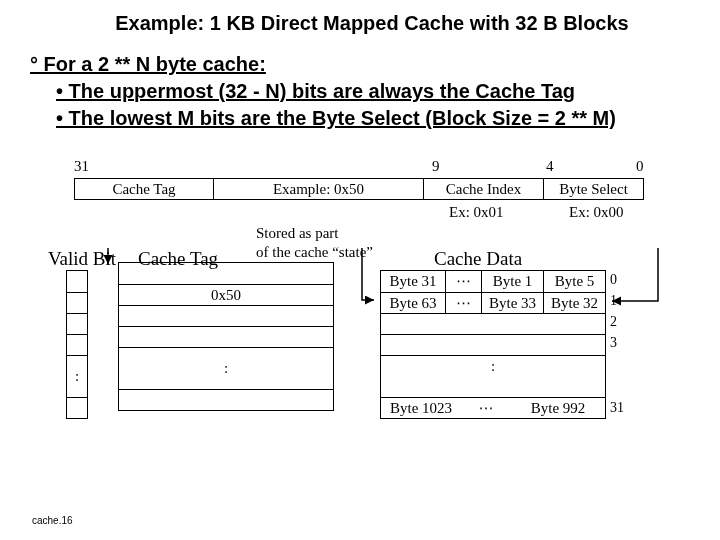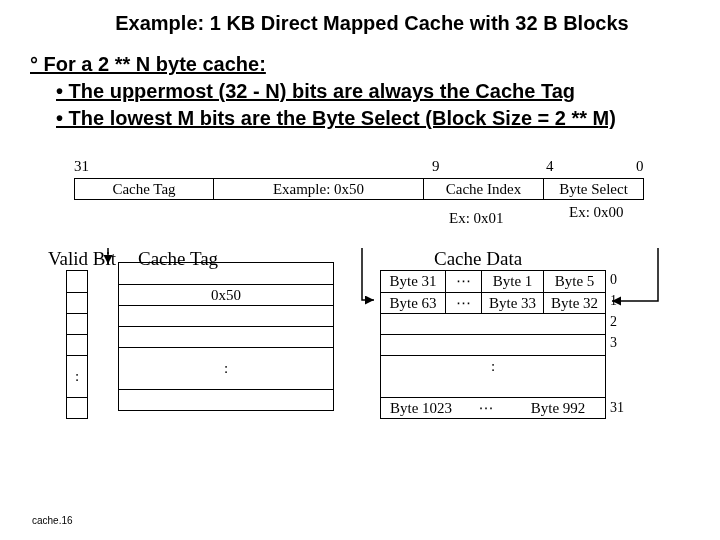--- a/index.html
+++ b/index.html
@@ -135,23 +135,27 @@
   <div class="addr-num" style="left:472px">4</div>
   <div class="addr-num" style="left:562px">0</div>
 
   <div class="addr-bar">
     <div class="addr-cell" style="width:140px">Cache Tag</div>
     <div class="addr-cell" style="width:210px;border-left:none">Example: 0x50</div>
     <div class="addr-cell" style="width:120px;border-left:none">Cache Index</div>
     <div class="addr-cell" style="width:100px;border-left:none">Byte Select</div>
   </div>
 
-  <div class="ex-line" style="left:375px;top:52px">Ex: 0x01</div>
+  <div class="ex-line" style="left:375px;top:46px">Ex: 0x01</div>
   <div class="ex-line" style="left:495px;top:46px">Ex: 0x00</div>
 
+  <div class="stored" style="left:182px;top:66px">
+    <div>Stored as part</div>
+    <div>of the cache “state”</div>
+  </div>
 </div>
 
 <div class="tables">
   <div class="lbl" style="left:18px;top:0">Valid Bit</div>
   <div class="lbl" style="left:108px;top:0">Cache Tag</div>
   <div class="lbl" style="left:404px;top:0">Cache Data</div>
 
   <div class="vb-col" style="left:36px;top:22px;width:22px">
     <div class="row-cell"></div>
     <div class="row-cell"></div>

